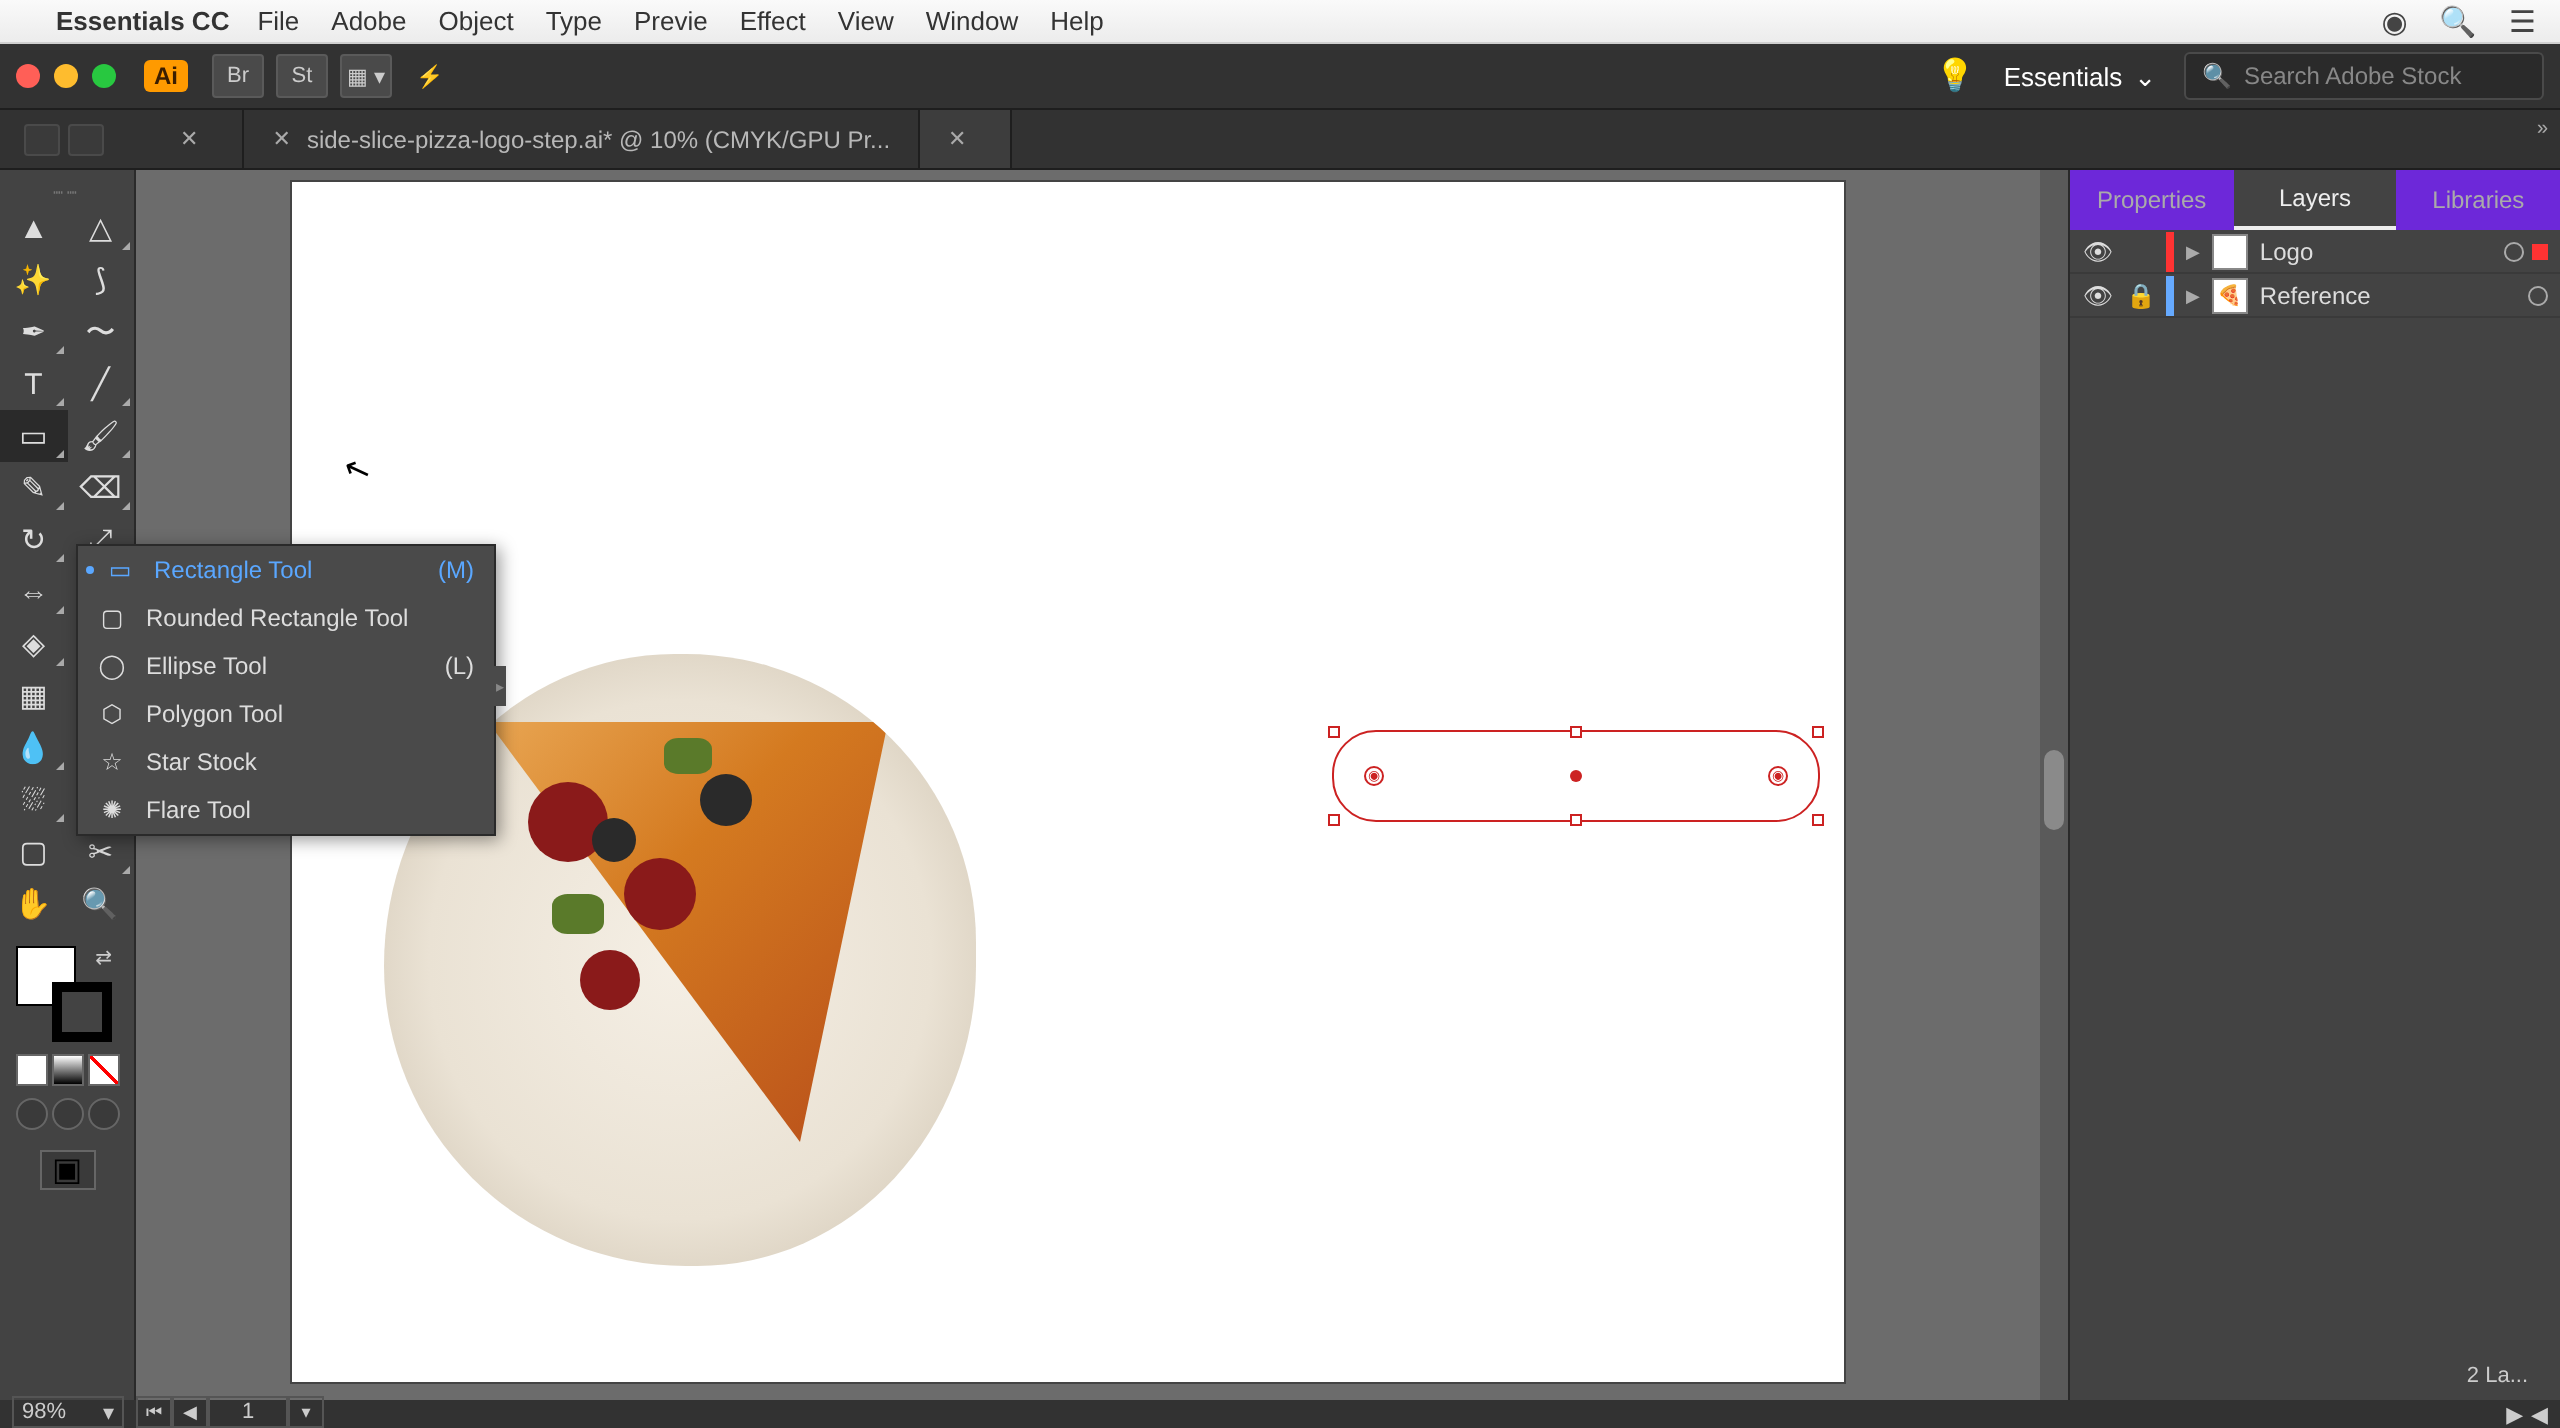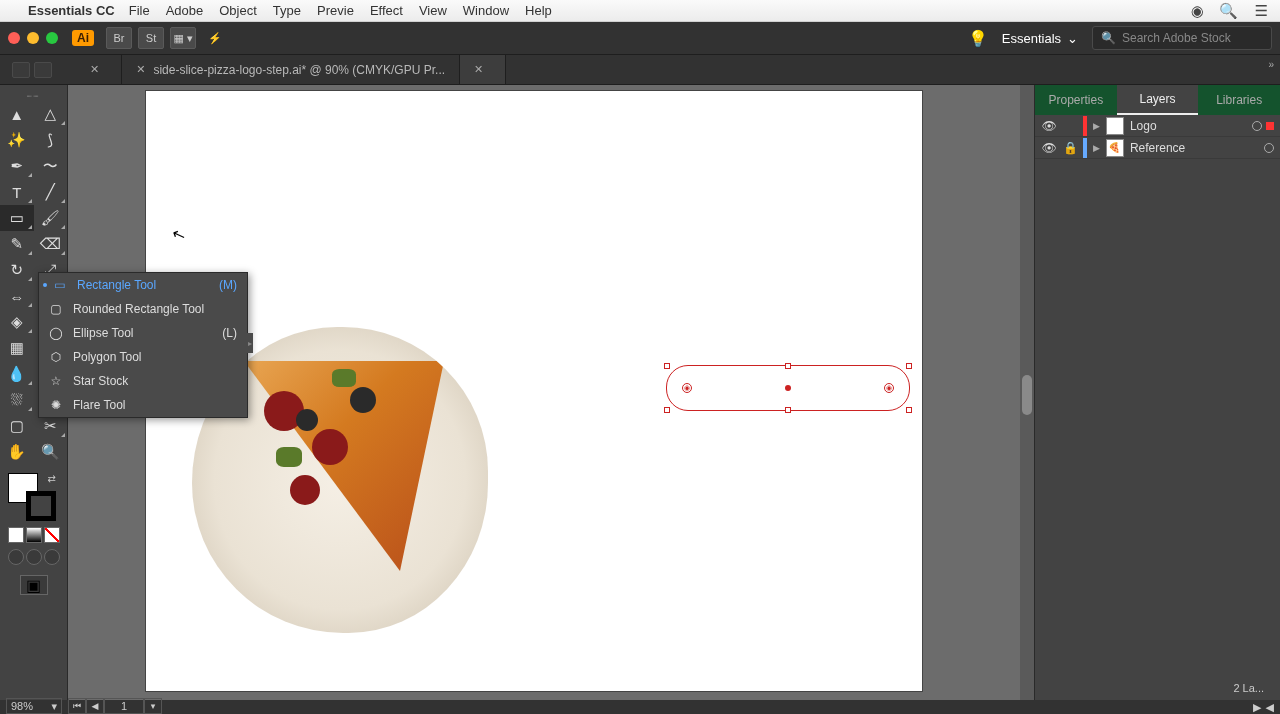--- a/index.html
+++ b/index.html
@@ -83,21 +83,21 @@
 .h-sw{left:0;bottom:0;} .h-s{left:50%;bottom:0;margin-left:-3px;} .h-se{right:0;bottom:0;}
 .ctr{position:absolute;left:50%;top:50%;width:6px;height:6px;margin:-3px;border-radius:50%;background:#c22;}
 .corner-w { position:absolute; width:10px; height:10px; border:1px solid #c22; border-radius:50%; display:flex; align-items:center; justify-content:center; color:#c22; font-size:7px;}
 .cw1{left:18px;top:50%;margin-top:-5px;} .cw2{right:18px;top:50%;margin-top:-5px;}
 
 .vscroll { position:absolute; right:0; top:0; width:14px; height:100%; background:#5a5a5a; }
 .vscroll .thumb { position:absolute; left:2px; top:290px; width:10px; height:40px; background:#8a8a8a; border-radius:5px; }
 
 
 .panels { width: 246px; background: #434343; border-left: 1px solid #2a2a2a; }
-.ptabs { height: 30px; display: flex; background: #14532d; }
+.ptabs { height: 30px; display: flex; background: #6d28d9; }
 .ptab { flex: 1; display: flex; align-items: center; justify-content: center; font-size: 12px; color: #aaa; }
 .ptab.active { background: #434343; color: #eee; border-bottom:2px solid #eee; }
 .layer { height: 22px; display: flex; align-items: center; padding: 0 6px; font-size: 12px; color: #ddd; gap: 6px; border-bottom:1px solid #3a3a3a; }
 .layer .eye { width: 16px; text-align:center; }
 .layer .lock { width: 14px; text-align:center; }
 .layer .edge { width:4px; height:20px; }
 .layer .arrow { font-size:9px; color:#aaa; }
 .layer .thumb { width: 18px; height: 18px; background:#fff; border:1px solid #888; display:flex; align-items:center; justify-content:center; font-size:10px; }
 .layer .end { margin-left: auto; display:flex; align-items:center; gap:4px; }
 .layer .ring { width:10px; height:10px; border:1px solid #aaa; border-radius:50%; }
@@ -164,21 +164,21 @@
 <div class="tabs">
   <div class="tabctrl">
     <div class="tbtn"></div>
     <div class="tbtn"></div>
   </div>
   <div class="tab">
       <span class="x">✕</span>
     </div>
   <div class="tab">
       <span class="x">✕</span>
-      <span>side-slice-pizza-logo-step.ai* @ 90% (CMYK/GPU Pr...</span>
+      <span>side-slice-pizza-logo-step.ai* @ 10% (CMYK/GPU Pr...</span>
     </div>
   <div class="tab active">
       <span class="x">✕</span>
     </div>
   <span class="morex">»</span>
 </div>
 
 <div class="main">
 
   <div class="toolbox">

